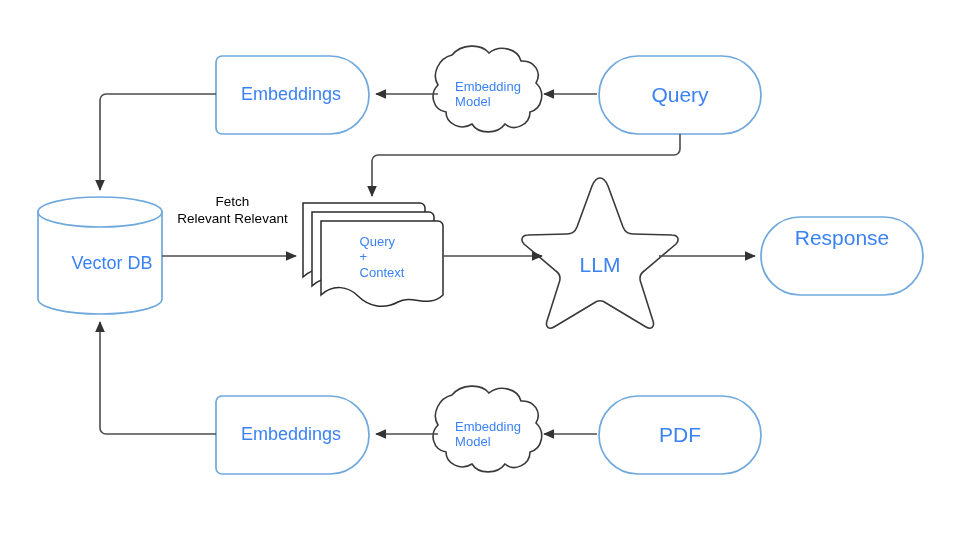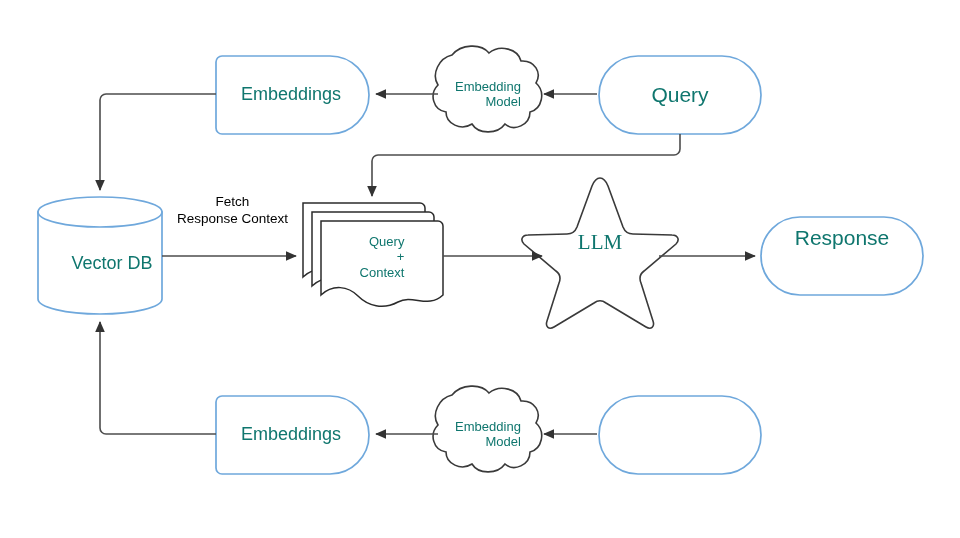--- a/index.html
+++ b/index.html
@@ -21,22 +21,22 @@
   }
   #diagram-svg {
     position: absolute;
     left: 0;
     top: 0;
     width: 960px;
     height: 538px;
   }
   .node-label {
     position: absolute;
-    text-align: right;
-    color: #0f766e;
+    text-align: left;
+    color: #3b82f6;
     line-height: 1.18;
     pointer-events: none;
     white-space: pre-line;
     display: flex;
     align-items: center;
     justify-content: center;
   }
   .lbl-big   { font-size: 21px; }
   .lbl-mid   { font-size: 18px; }
   .lbl-small { font-size: 13px; }
@@ -173,26 +173,27 @@
 Model</div>
 
   <div class="node-label lbl-big" style="left:599px; top:56px; width:162px; height:78px;">Query</div>
 
   <div class="node-label lbl-mid" style="left:38px; top:228px; width:148px; height:72px;">Vector DB</div>
 
   <div class="node-label lbl-small" style="left:323px; top:219px; width:118px; height:76px;">Query
 +
 Context</div>
 
-  <div class="node-label lbl-big" style="left:545px; top:213px; width:110px; height:58px;font-family:Liberation Serif, serif;">LLM</div>
+  <div class="node-label lbl-big" style="left:545px; top:236px; width:110px; height:58px;">LLM</div>
 
   <div class="node-label lbl-big" style="left:761px; top:199px; width:162px; height:78px;">Response</div>
 
   <div class="node-label lbl-mid" style="left:216px; top:396px; width:150px; height:78px;">Embeddings</div>
 
   <div class="node-label lbl-small" style="left:438px; top:395px; width:100px; height:78px;">Embedding
 Model</div>
 
+  <div class="node-label lbl-big" style="left:599px; top:396px; width:162px; height:78px;">PDF</div>
 
   <div class="edge-label" style="left:160px; top:194px; width:145px;">Fetch
-Response Context</div>
+Relevant Relevant</div>
 
 </div>
 
 </body></html>

